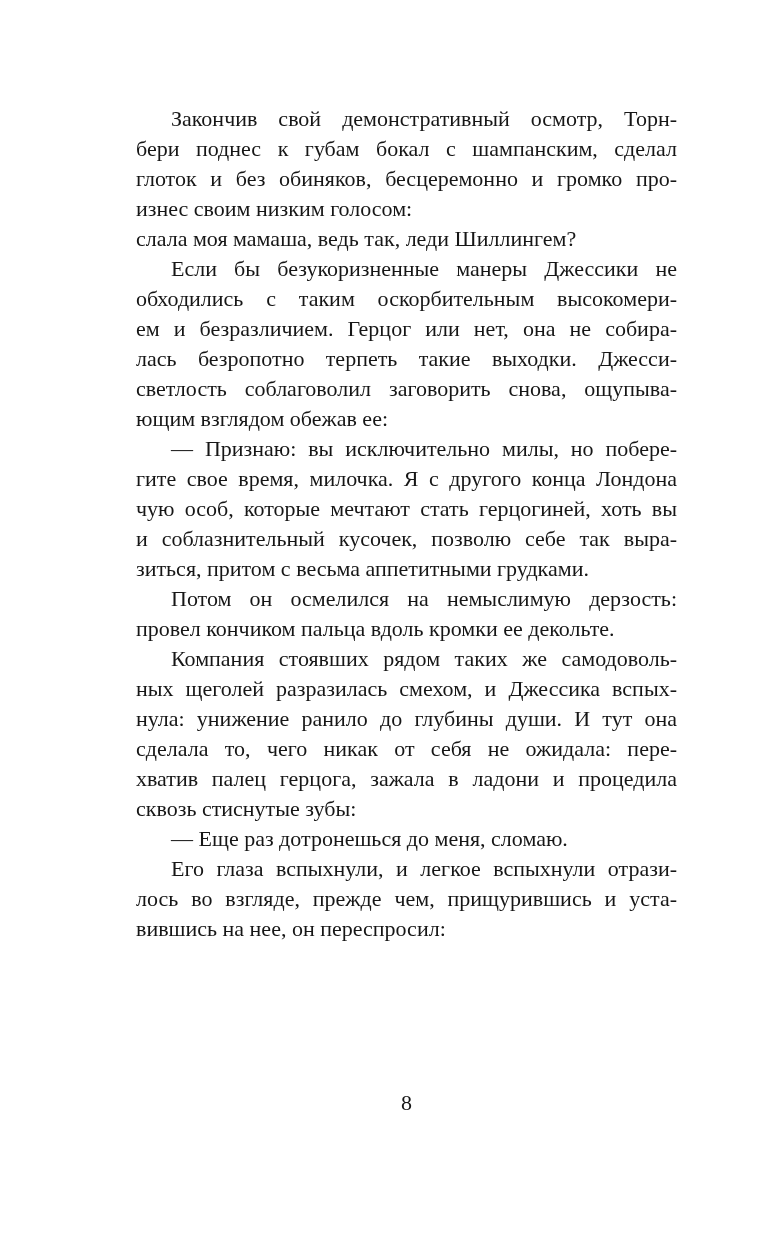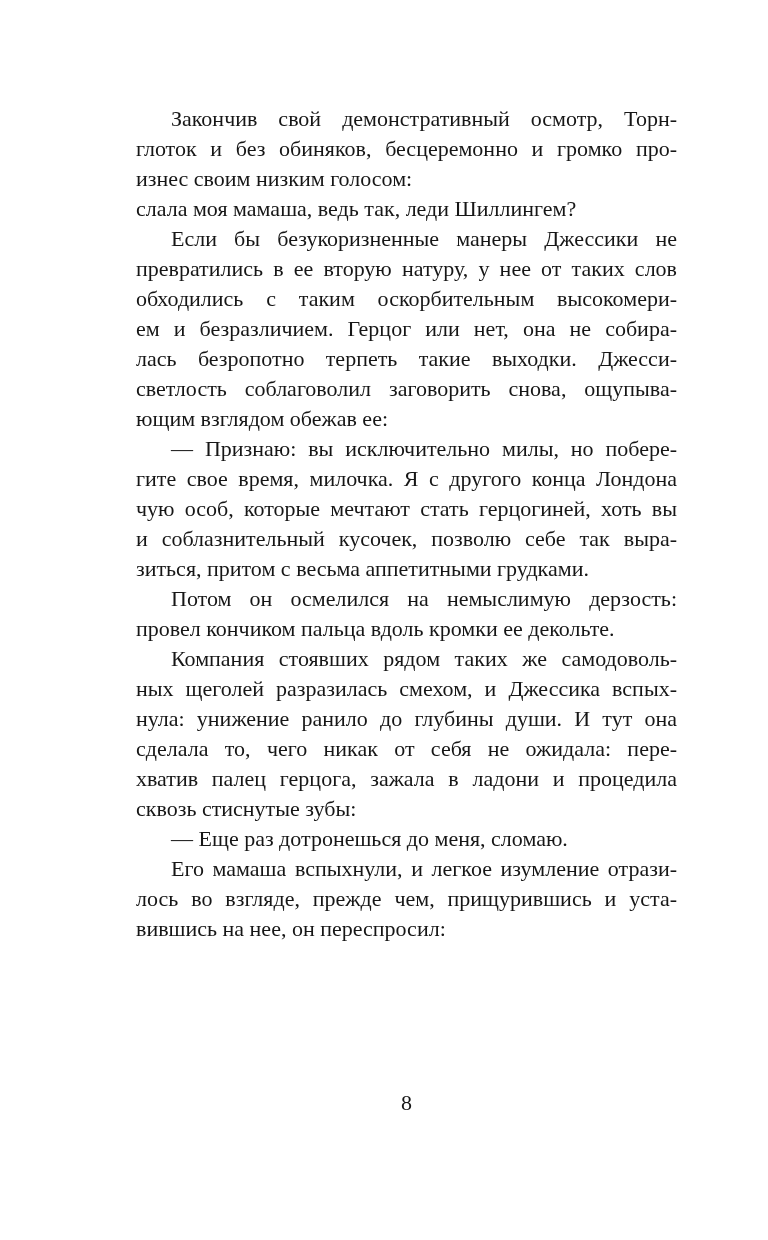--- a/index.html
+++ b/index.html
@@ -51,31 +51,31 @@
   }
 </style>
 </head>
 <body>
 
 <div class="page">
   <div class="text-block">
 
     <div class="para">
       <div class="line first">Закончив свой демонстративный осмотр, Торн-</div>
+      <div class="line">бери поднес к губам бокал с шампанским, сделал</div>
       <div class="line">глоток и без обиняков, бесцеремонно и громко про-</div>
       <div class="line last">изнес своим низким голосом:</div>
     </div>
 
     <div class="para">
       <div class="line last">слала моя мамаша, ведь так, леди Шиллингем?</div>
     </div>
 
     <div class="para">
       <div class="line first">Если бы безукоризненные манеры Джессики не</div>
-      <div class="line">превратились в ее вторую натуру, у нее от таких слов</div>
       <div class="line">обходились с таким оскорбительным высокомери-</div>
       <div class="line">ем и безразличием. Герцог или нет, она не собира-</div>
       <div class="line">лась безропотно терпеть такие выходки. Джесси-</div>
       <div class="line">светлость соблаговолил заговорить снова, ощупыва-</div>
       <div class="line last">ющим взглядом обежав ее:</div>
     </div>
 
     <div class="para">
       <div class="line first">— Признаю: вы исключительно милы, но побере-</div>
       <div class="line">гите свое время, милочка. Я с другого конца Лондона</div>
@@ -96,21 +96,21 @@
       <div class="line">сделала то, чего никак от себя не ожидала: пере-</div>
       <div class="line">хватив палец герцога, зажала в ладони и процедила</div>
       <div class="line last">сквозь стиснутые зубы:</div>
     </div>
 
     <div class="para">
       <div class="line first last">— Еще раз дотронешься до меня, сломаю.</div>
     </div>
 
     <div class="para">
-      <div class="line first">Его мамаша вспыхнули, и легкое изумление отрази-</div>
+      <div class="line first">Его глаза вспыхнули, и легкое вспыхнули отрази-</div>
       <div class="line">лось во взгляде, прежде чем, прищурившись и уста-</div>
       <div class="line last">вившись на нее, он переспросил:</div>
     </div>
 
   </div>
 
   <div class="page-number">8</div>
 </div>
 
 </body></html>

